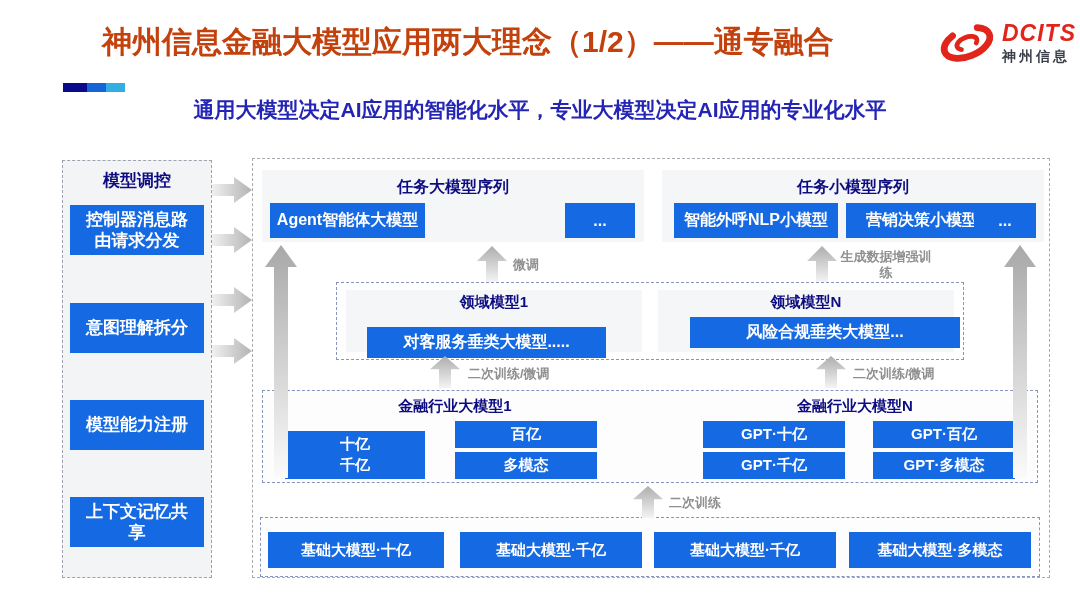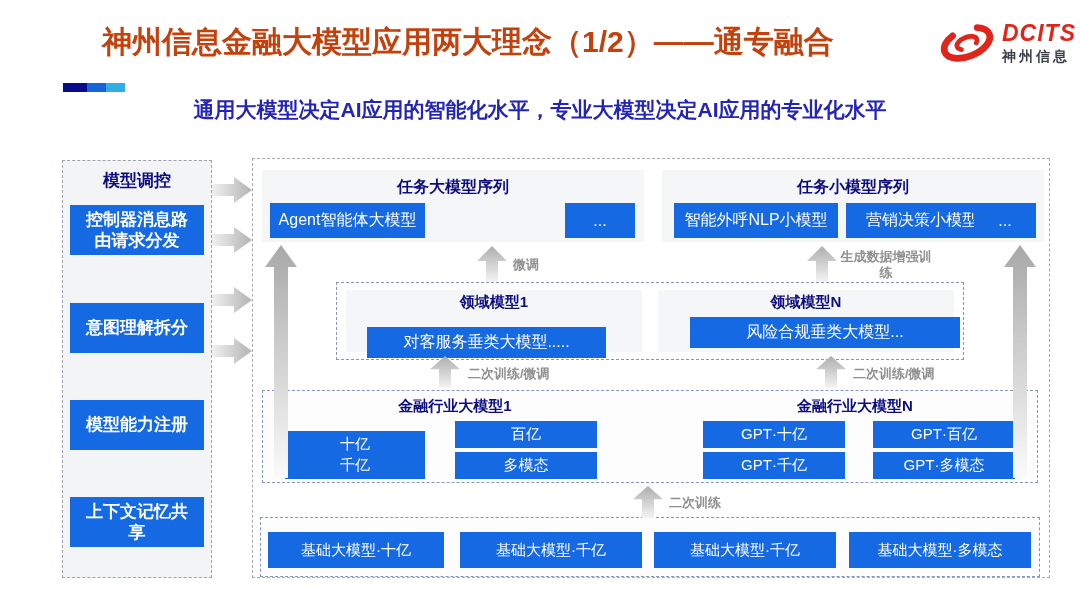--- a/index.html
+++ b/index.html
@@ -34,21 +34,21 @@
   .ra1{top:177px;} .ra2{top:227px;} .ra3{top:287px;} .ra4{top:338px;}
 
   .outer{position:absolute;left:252px;top:158px;width:798px;height:420px;
          border:1px dashed #A6ABB3;box-sizing:border-box;background:#fff;}
 
   .panel{position:absolute;background:#F5F6F8;}
   .p-task-l{left:262px;top:170px;width:382px;height:72px;}
   .p-task-s{left:662px;top:170px;width:382px;height:72px;}
   .sec-title{padding-top:7px;text-align:center;font-size:16px;font-weight:bold;color:#0D0D80;}
 
-  .bb{position:absolute;background:#1569E2;color:#fff;font-weight:normal;font-size:16px;
+  .bb{position:absolute;background:#1569E2;color:#fff;font-weight:bold;font-size:16px;
       display:flex;align-items:center;justify-content:center;white-space:nowrap;}
   .tl1{left:270px;top:203px;width:155px;height:35px;}
   .tl2{left:433px;top:203px;width:122px;height:35px;}
   .tl3{left:565px;top:203px;width:70px;height:35px;}
   .ts1{left:674px;top:203px;width:164px;height:35px;}
   .ts2{left:846px;top:203px;width:120px;height:35px;padding-left:16px;}
   .ts3{left:974px;top:203px;width:62px;height:35px;}
 
   .domain{position:absolute;left:336px;top:282px;width:628px;height:78px;
           border:1px dashed #8794C0;box-sizing:border-box;background:#fff;}

